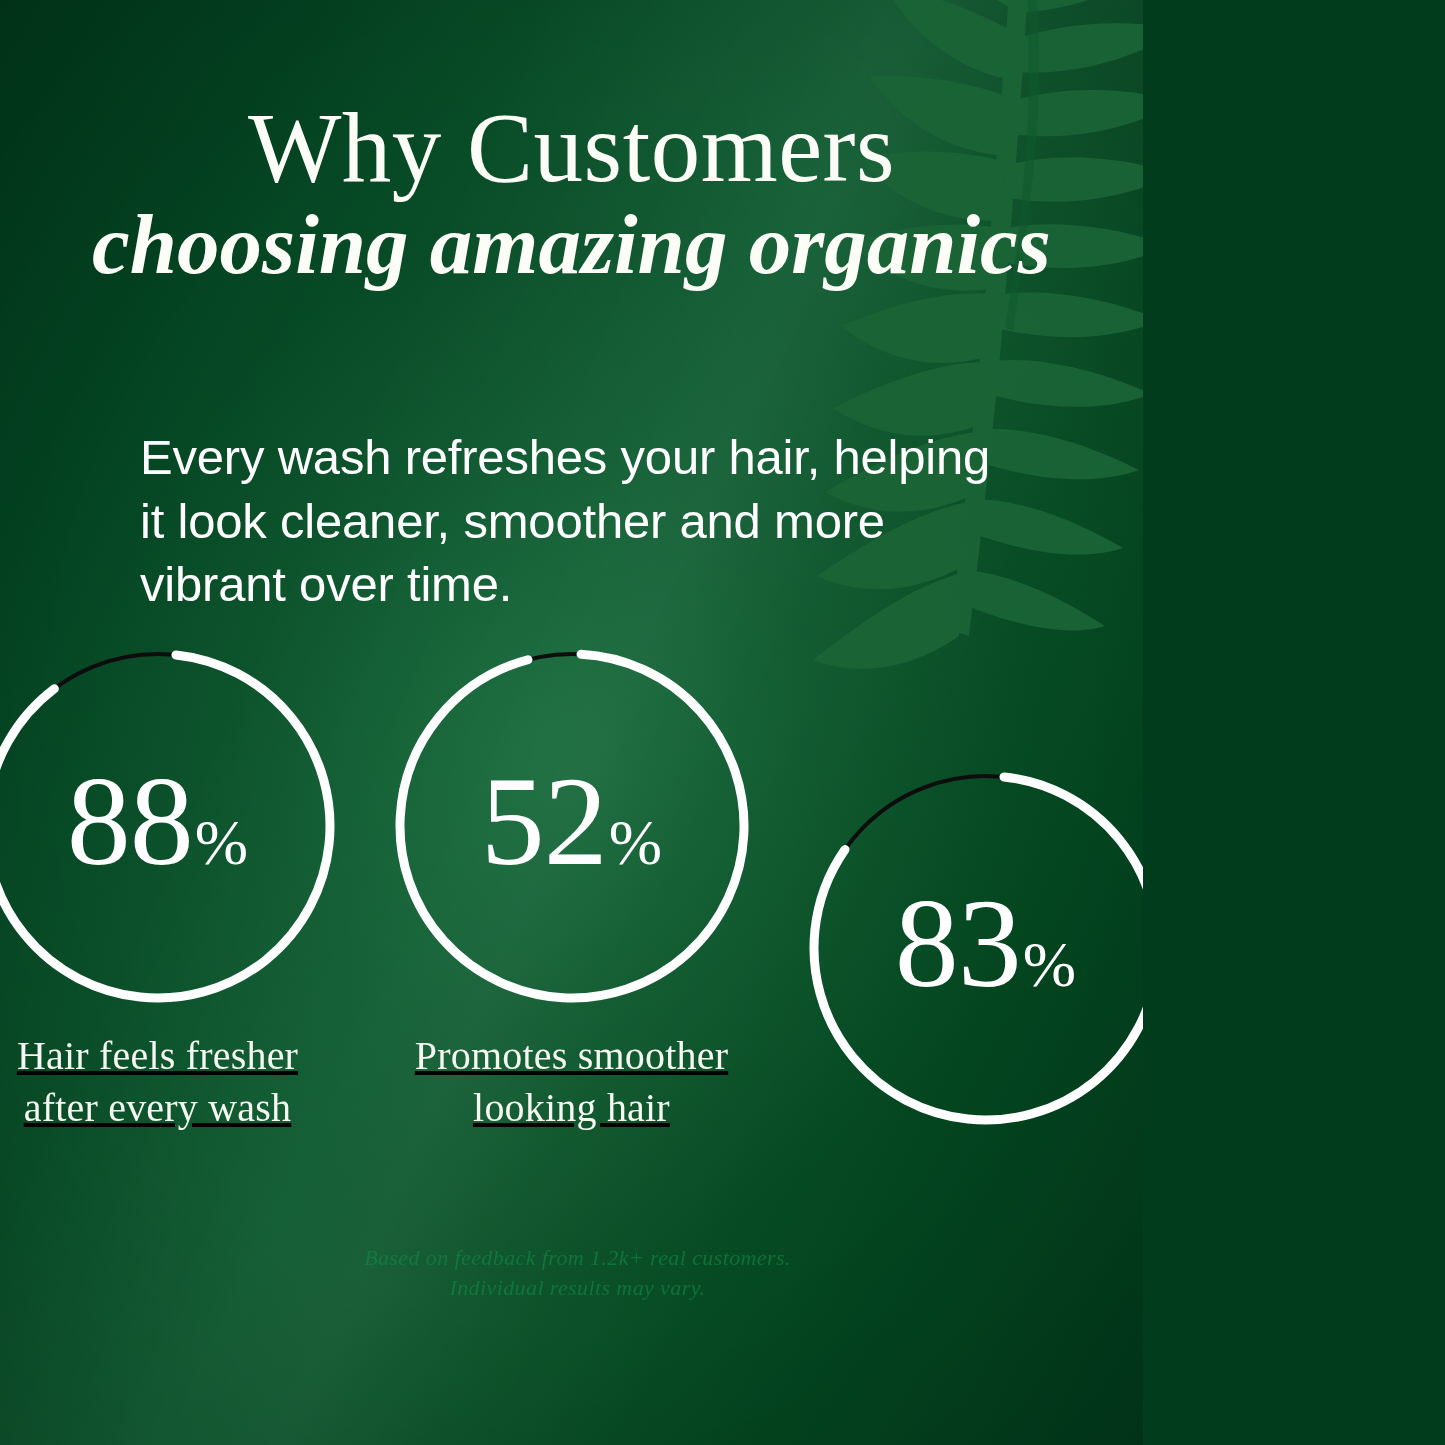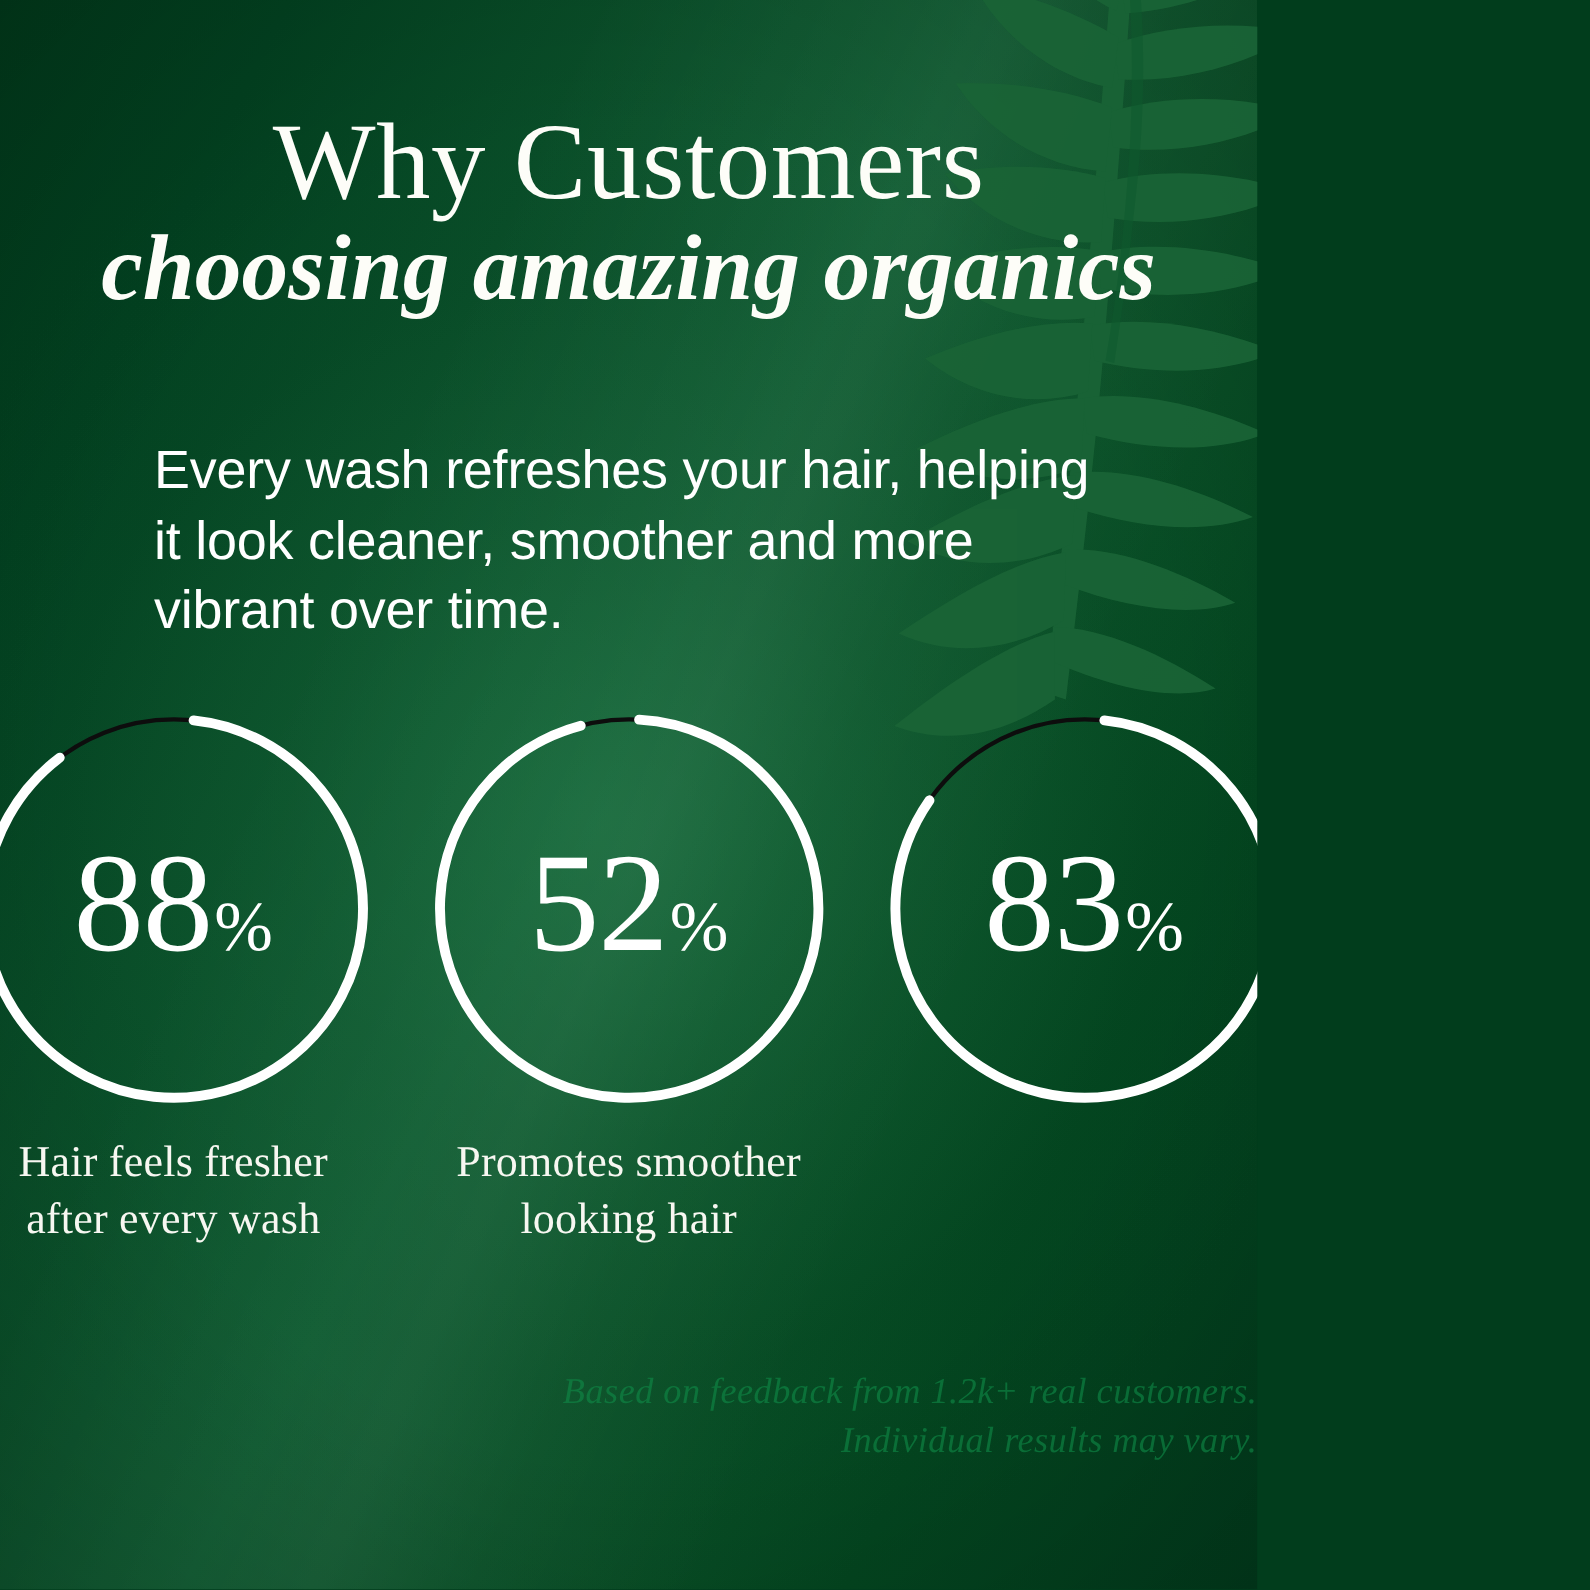--- a/index.html
+++ b/index.html
@@ -98,36 +98,37 @@
     font-weight:700;
     font-style:italic;
     font-size:85px;
     line-height:1.12;
     letter-spacing:0px;
     margin-top:0;
   }
 
   .subhead{
     position:absolute;
-    left:140px;right:130px;top:397px;
+    left:140px;right:130px;top:426px;
     color:#ffffff;
     font-family:"Liberation Sans", sans-serif;
     font-weight:400;
     font-size:49px;
     line-height:1.30;
     letter-spacing:-0.2px;
   }
 
   .stats{
     position:absolute;
     left:0;right:0;top:640px;
     display:flex;
     justify-content:center;
-    align-items:flex-start;
+    align-items:flex-end;
     gap:42px;
+    text-decoration:underline;
   }
   .stat{
     width:384px;
     display:flex;
     flex-direction:column;
     align-items:center;
   }
   .dial{
     position:relative;
     width:372px;height:372px;
@@ -160,27 +161,27 @@
     font-family:"Liberation Serif", serif;
     font-size:40px;
     line-height:1.30;
     letter-spacing:0.2px;
     white-space:pre-line;
   }
 
   .footnote{
     position:absolute;
     left:0;right:0;top:1243px;
-    text-align:right;
+    text-align:center;
     color:#12histogram;
     color:#0f8a47;
     opacity:0.62;
     font-family:"Liberation Serif", serif;
     font-style:italic;
-    font-size:33px;
+    font-size:22px;
     line-height:1.36;
     letter-spacing:0.4px;
     white-space:pre-line;
     padding-left:12px;
   }
 </style>
 </head>
 <body>
 
 <div class="canvas">

